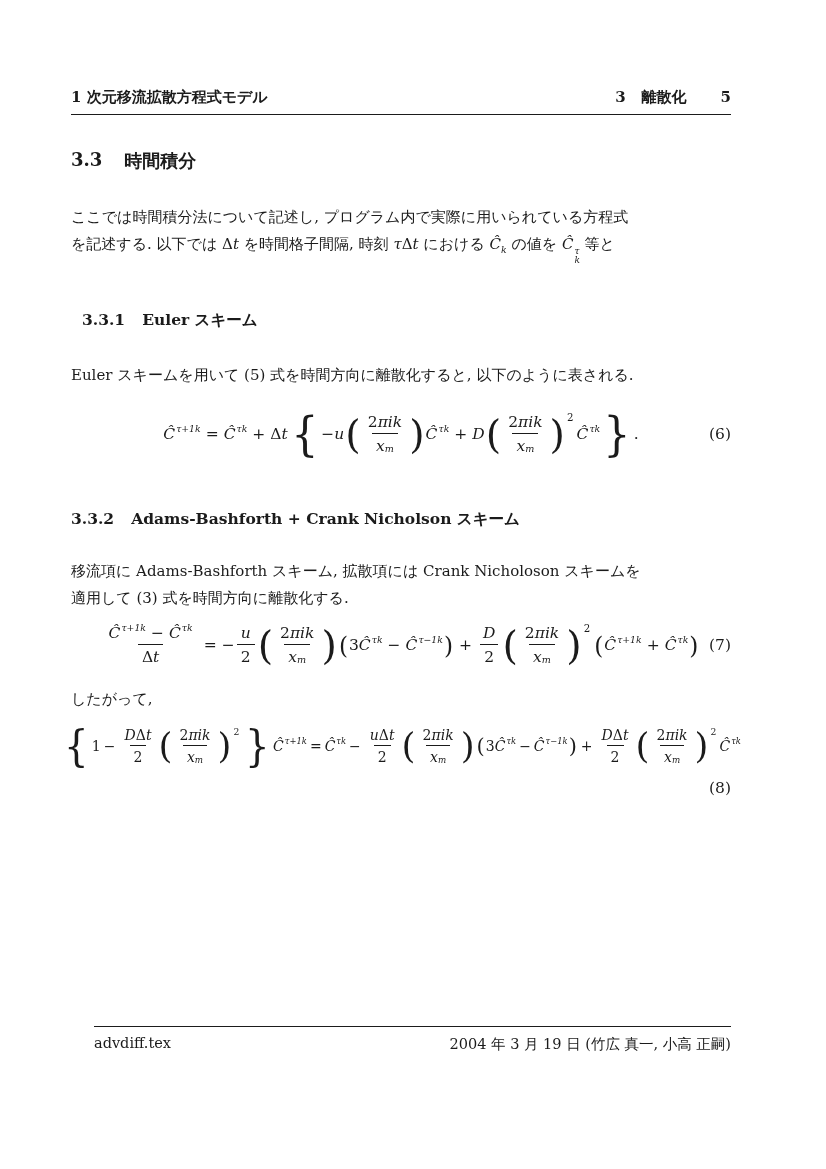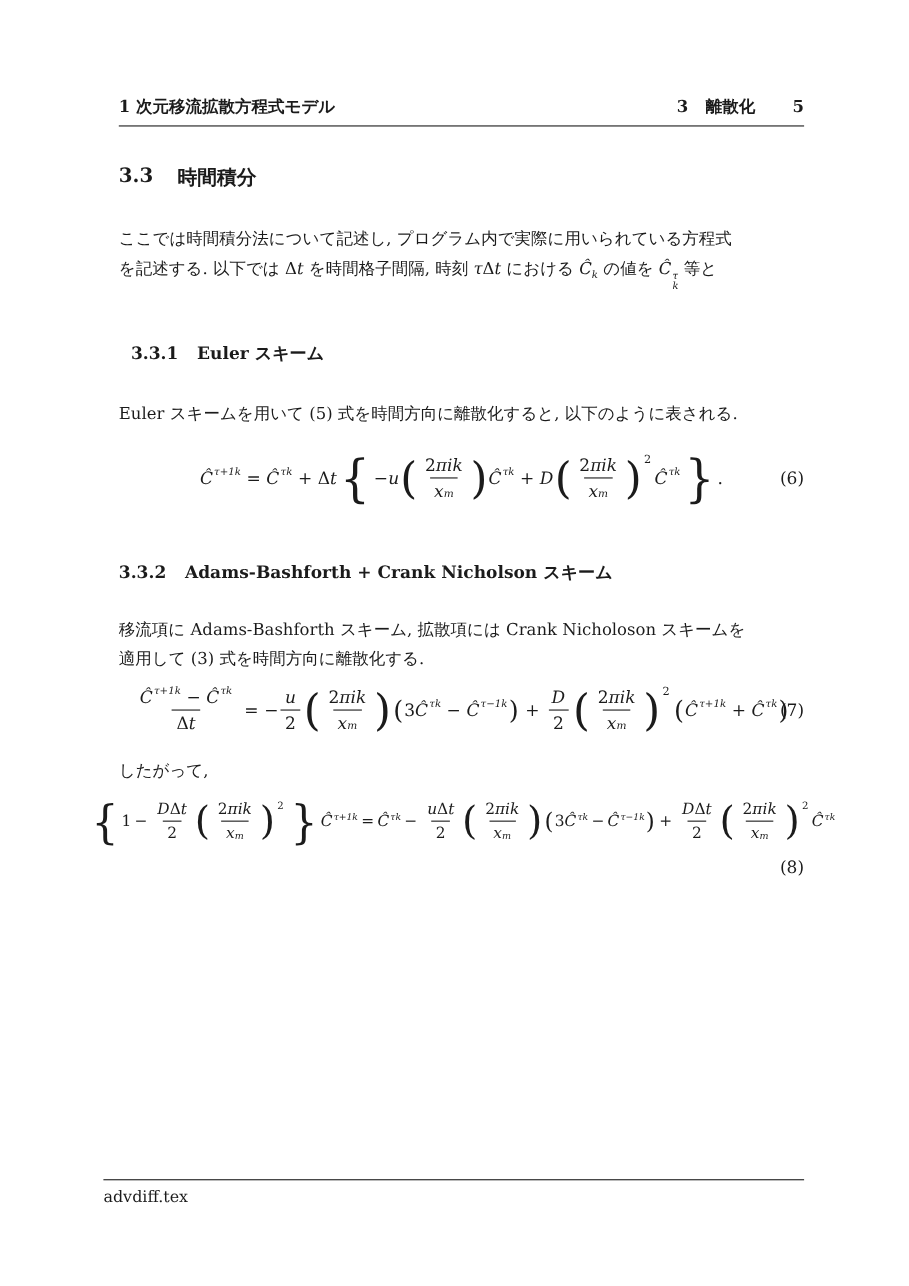--- a/index.html
+++ b/index.html
@@ -1,26 +1,26 @@
 <!DOCTYPE html>
 <html><head>
 <meta charset="utf-8">
 <style>
   html,body{margin:0;padding:0;background:#ffffff;}
   body{width:826px;height:1169px;position:relative;overflow:hidden;
        font-family:"DejaVu Serif","Liberation Serif",serif;color:#1b1b1b;}
-  .page{position:absolute;inset:0;box-sizing:border-box;padding:88px 95px 0 108px;}
+  .page{position:absolute;inset:0;box-sizing:border-box;padding:88px 95px 0 71px;}
 
   
   .runhead{display:flex;justify-content:space-between;align-items:baseline;
            border-bottom:1.4px solid #1b1b1b;padding-bottom:7px;font-size:15px;font-weight:bold;}
   .runhead .rh-right{display:flex;align-items:baseline;}
   .rh-secnum{margin-right:16px;}
   .rh-page{margin-left:34px;}
-  .runfoot{position:absolute;left:94px;right:95px;top:1072px;border-top:1.2px solid #1b1b1b;
+  .runfoot{position:absolute;left:94px;right:95px;top:1026px;border-top:1.2px solid #1b1b1b;
            padding-top:8px;display:flex;justify-content:space-between;font-size:14.5px;}
 
   
   .sec-h{margin-top:34px;font-size:18px;font-weight:bold;display:flex;}
   .sec-h .sp{width:22px;}
   .sub-h{font-size:15.5px;font-weight:bold;display:flex;}
   .sub-h .sp{width:17px;}
   .sub-h-1{margin-top:46px;margin-left:11px;}
   .sub-h-2{margin-top:42px;}
   .para{font-size:15px;line-height:27px;}
@@ -360,15 +360,16 @@
           <span class="mi">τ</span>
           <span class="mi">k</span>
         </span>
       </span>
   </div>
   <div class="eqnum-below">(8)</div>
 
 
   <div class="runfoot">
     <span>advdiff.tex</span>
+    <span>2004 年 3 月 19 日 (竹広 真一, 小高 正嗣)</span>
   </div>
 
 </div>
 
 </body></html>

